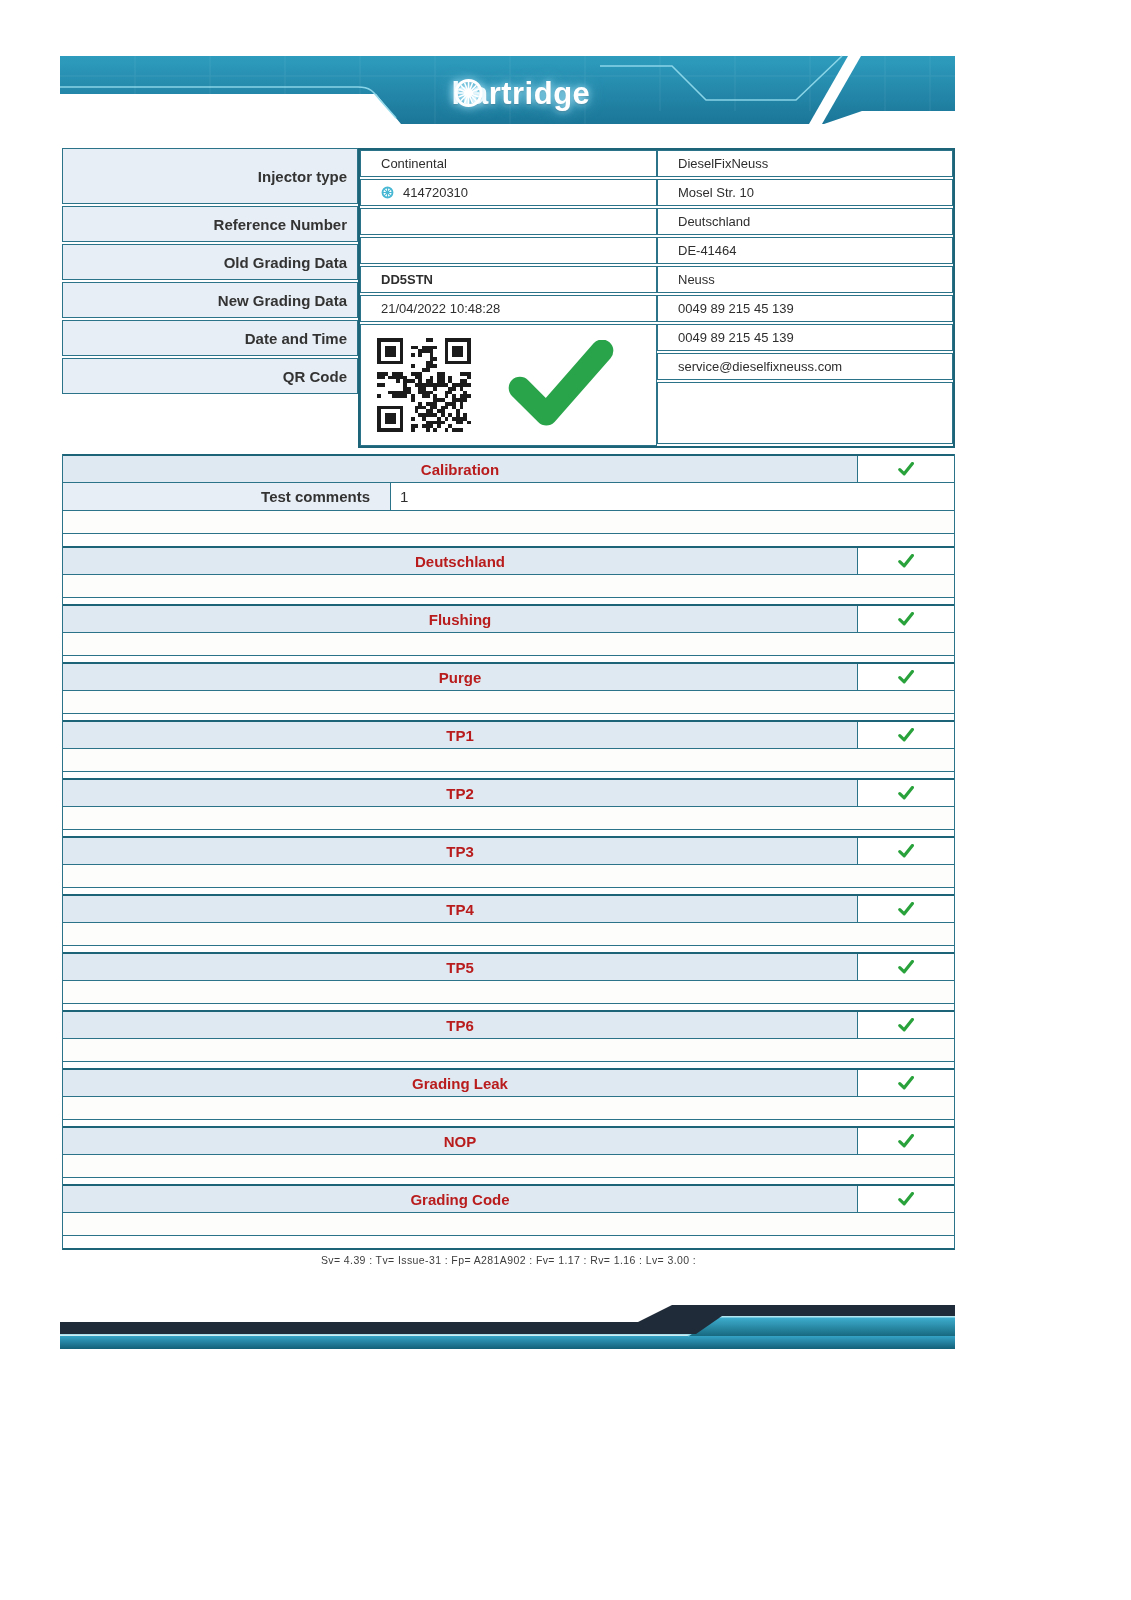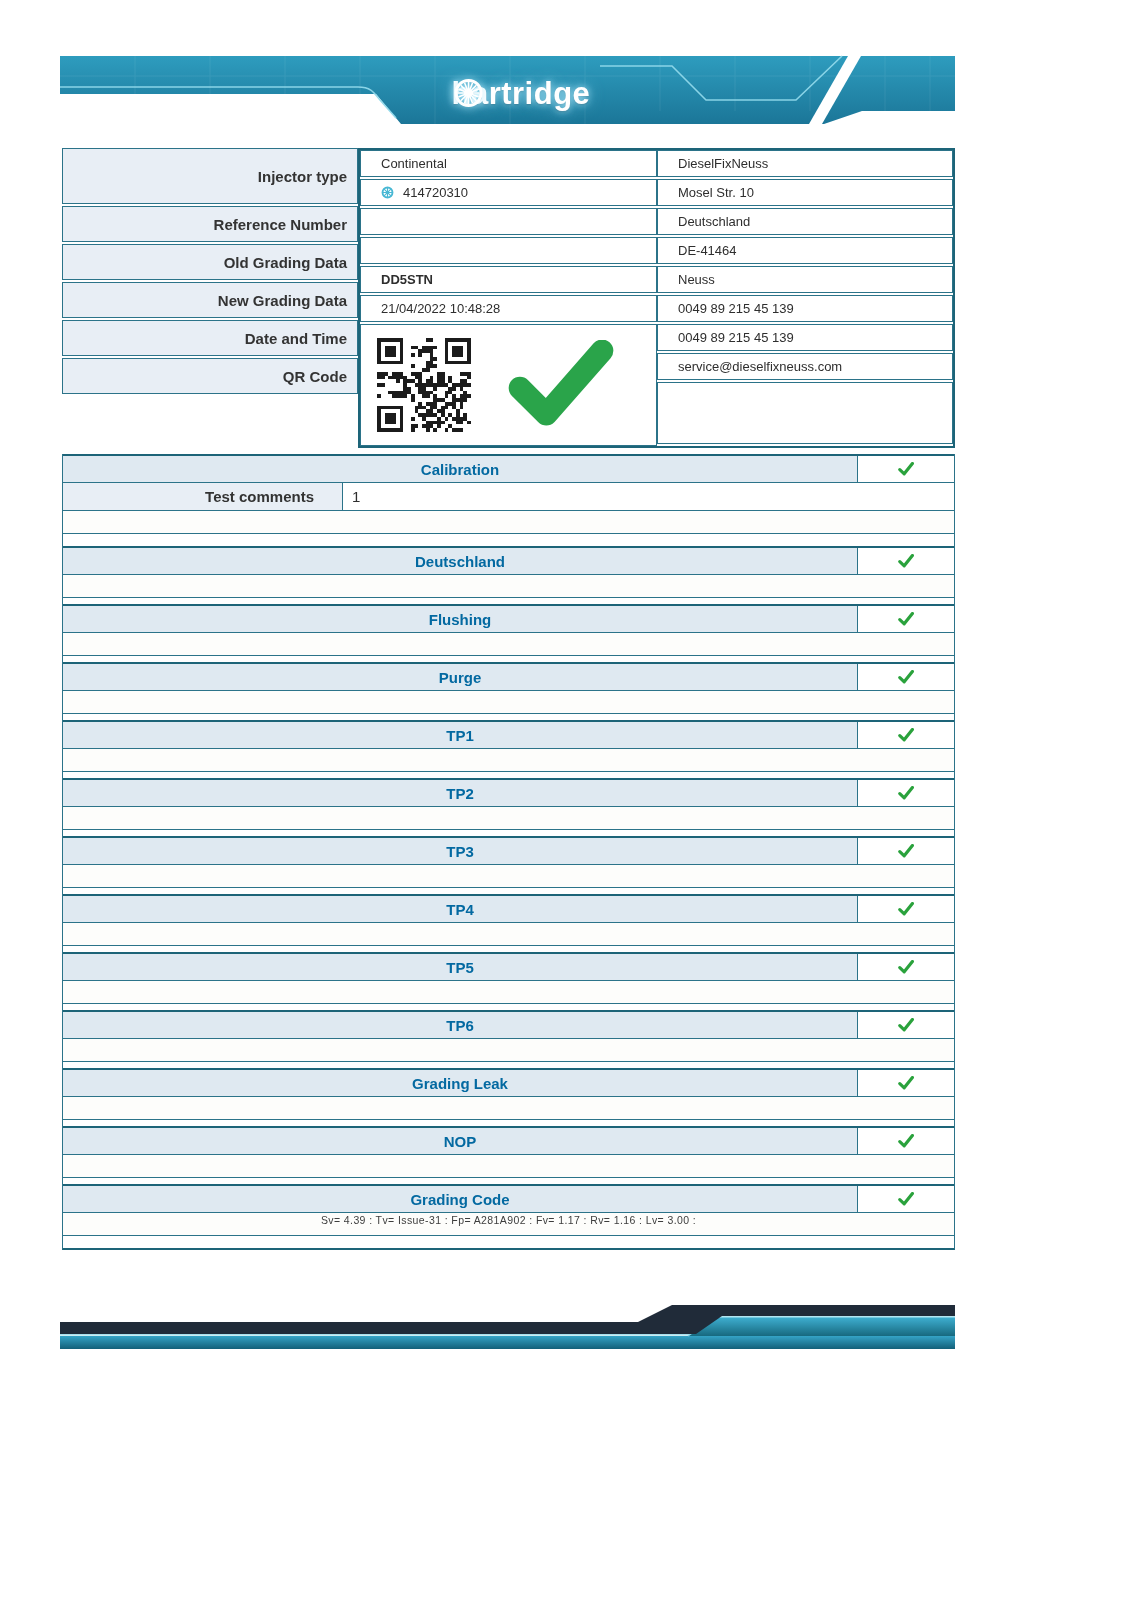--- a/index.html
+++ b/index.html
@@ -35,32 +35,32 @@
   
   .sections{position:absolute;left:62px;top:454px;width:893px;box-sizing:border-box;
       border-left:1px solid #2b7389;border-right:1px solid #2b7389;border-bottom:2px solid #1d6478;
       padding-bottom:12px;background:#ffffff;}
   .block{box-sizing:border-box;border-top:2px solid #1d6478;border-bottom:1px solid #2b7389;
       background:#ffffff;margin-bottom:6px;}
   .block.cal{margin-bottom:12px;}
   .block:last-child{margin-bottom:0;}
   .title-row{display:flex;height:27px;box-sizing:border-box;border-bottom:1px solid #2b7389;}
   .title-cell{flex:1;background:#dfe9f1;display:flex;align-items:center;justify-content:center;
-      font-weight:bold;font-size:15px;color:#0369a1;}
+      font-weight:bold;font-size:15px;color:#b91c1c;}
   .check-cell{width:97px;box-sizing:border-box;border-left:1px solid #2b7389;background:#ffffff;
       display:flex;align-items:center;justify-content:center;}
   .empty-row{height:22px;background:#fdfdfb;}
   .comments-row{display:flex;height:28px;box-sizing:border-box;border-bottom:1px solid #2b7389;}
-  .comments-label{width:280px;box-sizing:border-box;border-right:1px solid #2b7389;background:#e8eef5;
-      display:flex;align-items:center;justify-content:flex-end;padding-right:28px;
+  .comments-label{width:328px;box-sizing:border-box;border-right:1px solid #2b7389;background:#e8eef5;
+      display:flex;align-items:center;justify-content:flex-end;padding-right:20px;
       font-weight:bold;font-size:15px;color:#333333;}
   .comments-value{flex:1;display:flex;align-items:center;padding-left:9px;font-size:15px;color:#2e2e2e;}
 
   
-  .version-line{position:absolute;left:62px;top:1214px;width:893px;text-align:center;
+  .version-line{position:absolute;left:62px;top:1254px;width:893px;text-align:center;
       font-size:10.5px;color:#3d3d3d;letter-spacing:0.4px;}
   .bottom-banner{position:absolute;left:60px;top:1302px;width:895px;height:50px;}
 </style>
 </head>
 <body>
 
 <div class="page">
 
   <div class="top-banner">
     <svg width="895" height="74" viewBox="0 0 895 74">

